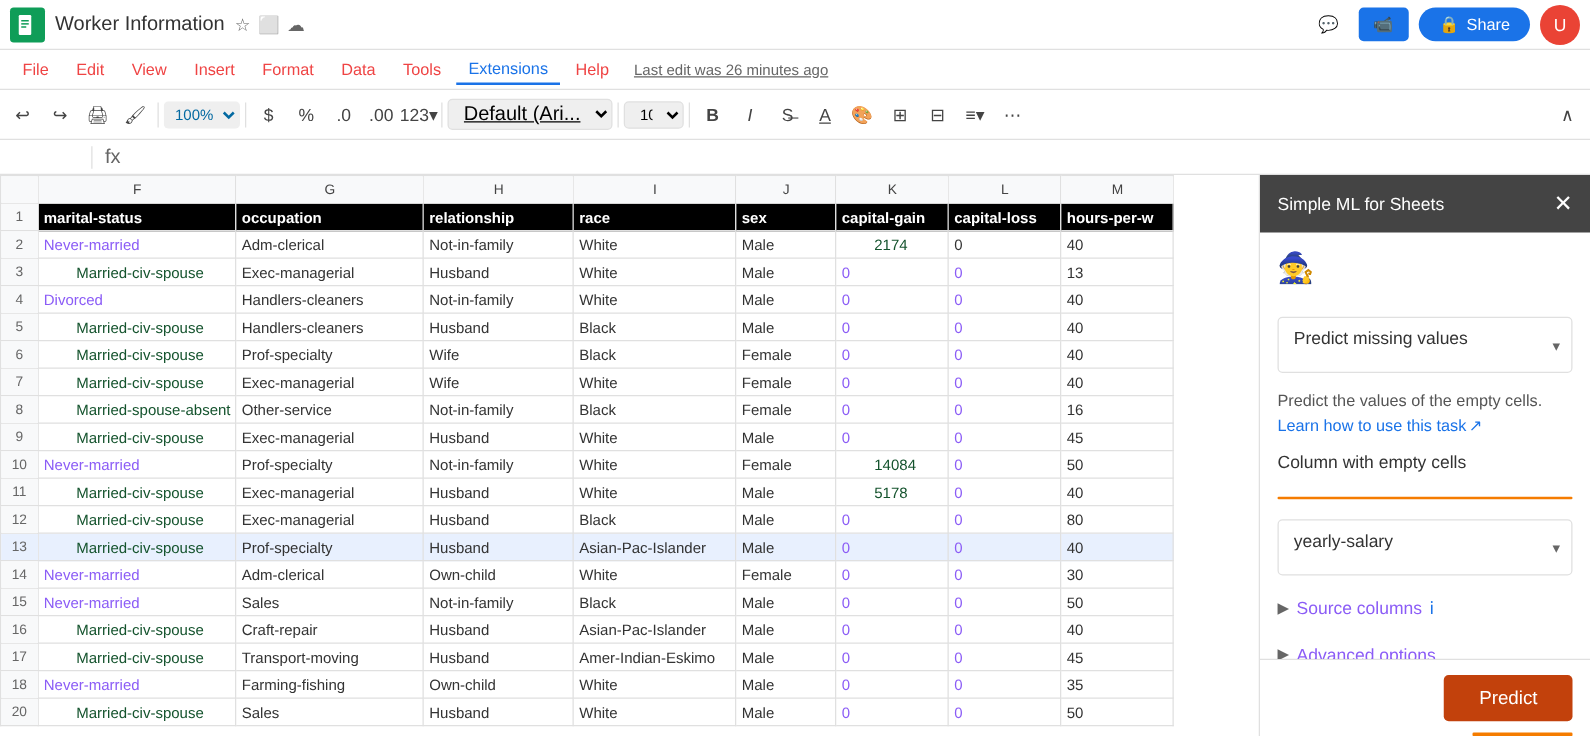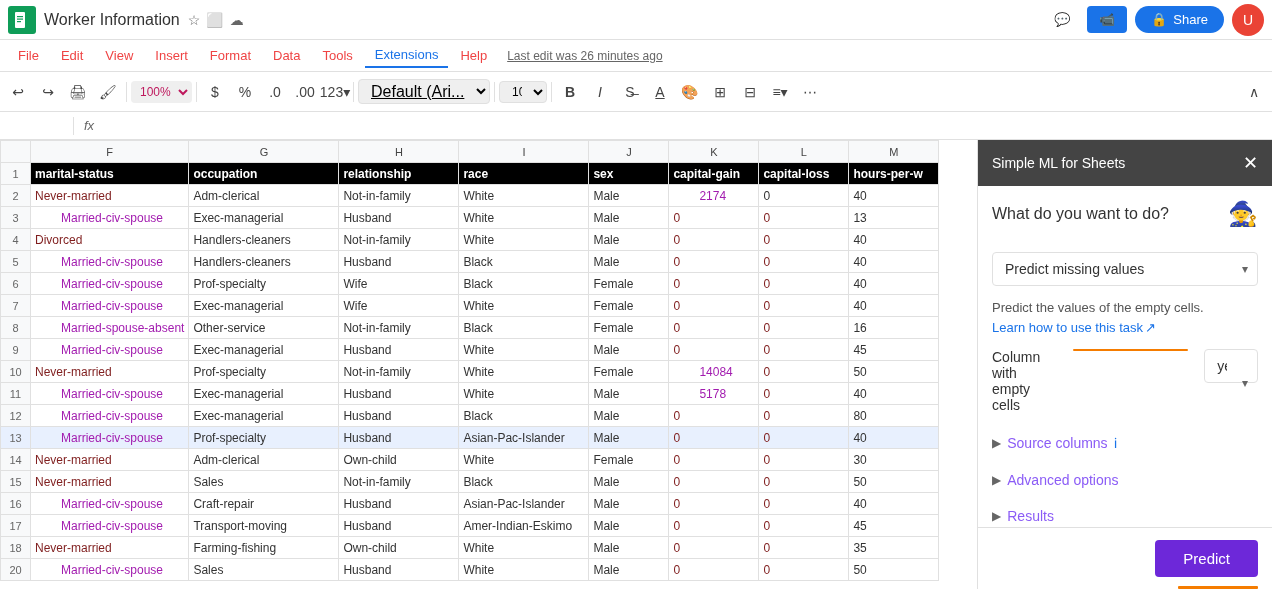--- a/index.html
+++ b/index.html
@@ -21,82 +21,82 @@
     
     .menu-bar { display: flex; align-items: center; padding: 2px 8px; height: 32px; gap: 2px; border-bottom: 1px solid #e0e0e0; }
     .menu-item { padding: 4px 10px; border-radius: 4px; cursor: pointer; color: #ef4444; font-size: 13px; }
     .menu-item.extensions { color: #1a73e8; border-bottom: 2px solid #1a73e8; border-radius: 0; }
     .last-edit { color: #666; font-size: 12px; margin-left: 8px; text-decoration: underline; cursor: pointer; }
 
     
     .toolbar { display: flex; align-items: center; padding: 2px 4px; height: 40px; border-bottom: 1px solid #e0e0e0; gap: 2px; }
     .toolbar-btn { width: 28px; height: 28px; border: none; background: transparent; cursor: pointer; border-radius: 4px; display: flex; align-items: center; justify-content: center; color: #444; font-size: 14px; }
     .toolbar-separator { width: 1px; height: 20px; background: #e0e0e0; margin: 0 2px; }
-    .zoom-select { border: 1px solid transparent; border-radius: 4px; padding: 2px 4px; font-size: 12px; cursor: pointer; color: #be185d; }
+    .zoom-select { border: 1px solid transparent; border-radius: 4px; padding: 2px 4px; font-size: 12px; cursor: pointer; color: #0369a1; }
     .font-select { border: 1px solid #e0e0e0; border-radius: 4px; padding: 2px 8px; font-size: 16px; min-width: 120px; cursor: pointer; text-decoration: underline; }
     .font-size { border: 1px solid #e0e0e0; border-radius: 4px; padding: 2px 8px; font-size: 12px; width: 48px; cursor: pointer; }
     .toolbar-right-collapse { margin-left: auto; }
 
     
     .main-area { display: flex; flex: 1; overflow: hidden; }
 
     
     .spreadsheet { flex: 1; display: flex; flex-direction: column; overflow: hidden; }
 
     
     .cell-ref-bar { display: flex; align-items: center; height: 28px; border-bottom: 1px solid #e0e0e0; padding: 0 4px; gap: 4px; }
     .cell-ref-input { width: 70px; border: none; border-right: 1px solid #e0e0e0; padding: 2px 6px; font-size: 12px; color: #333; outline: none; }
-    .fx-icon { color: #666; padding: 0 6px; font-size: 13px; font-style: italic; }
+    .fx-icon { color: #666; padding: 0 6px; font-size: 16px; }
     .formula-bar { flex: 1; border: none; font-size: 12px; outline: none; padding: 2px 4px; }
 
     
     .sheet-container { flex: 1; overflow: auto; position: relative; }
     table { border-collapse: collapse; width: max-content; }
     .col-header-row th { background: #f8f9fa; border: 1px solid #e0e0e0; height: 22px; min-width: 20px; font-size: 11px; font-weight: normal; color: #444; text-align: center; position: sticky; top: 0; z-index: 2; }
     .col-header-row th.row-num-header { width: 30px; min-width: 30px; background: #f8f9fa; }
     td, th { border: 1px solid #e0e0e0; padding: 0 4px; white-space: nowrap; }
     td { height: 22px; font-size: 12px; color: #333; }
     td.row-num { background: #f8f9fa; text-align: center; color: #666; font-size: 11px; width: 30px; min-width: 30px; position: sticky; left: 0; z-index: 1; }
     td.header-cell { background: #000; color: #fff; font-weight: bold; font-size: 12px; }
-    td.red-text { color: #7f1d1d; }
-    td.blue-text { color: #a21caf; padding-left: 30px; }
+    td.red-text { color: #8b5cf6; }
+    td.blue-text { color: #14532d; padding-left: 30px; }
     tr.selected-row td { background: #e8f0fe !important; }
 
     
     .col-f { min-width: 140px; }
     .col-g { min-width: 150px; }
     .col-h { min-width: 120px; }
     .col-i { min-width: 130px; }
     .col-j { min-width: 80px; }
     .col-k { min-width: 90px; }
     .col-l { min-width: 90px; }
     .col-m { min-width: 90px; }
 
     
-    .side-panel { width: 295px; border-left: 1px solid #e0e0e0; display: flex; flex-direction: column; background: #fff; overflow: hidden; }
+    .side-panel { width: 265px; border-left: 1px solid #e0e0e0; display: flex; flex-direction: column; background: #fff; overflow: hidden; }
     .panel-header { display: flex; align-items: center; justify-content: space-between; padding: 12px 14px; background: #444; color: #fff; }
     .panel-title { font-size: 14px; font-weight: 500; color: #fff; }
     .panel-close { background: transparent; border: none; color: #fff; font-size: 18px; cursor: pointer; }
     .panel-content { flex: 1; overflow-y: auto; padding: 14px; display: flex; flex-direction: column; gap: 12px; }
     .panel-question { font-size: 16px; font-weight: 500; color: #333; display: flex; align-items: center; justify-content: space-between; }
     .robot-icon { font-size: 24px; }
     .panel-select-wrapper { position: relative; }
-    .panel-select { width: 100%; border: 1px solid #e0e0e0; border-radius: 4px; padding: 8px 30px 8px 12px; font-size: 14px; appearance: none; background: #fff; cursor: pointer; color: #333; }
+    .panel-select { width: 100%; border: 1px solid #e0e0e0; border-radius: 4px; padding: 8px 30px 19px 12px; font-size: 14px; appearance: none; background: #fff; cursor: pointer; color: #333; }
     .panel-select-arrow { position: absolute; right: 10px; top: 50%; transform: translateY(-50%); color: #666; pointer-events: none; }
     .predict-desc { font-size: 13px; color: #555; line-height: 1.5; }
     .predict-link { color: #1a73e8; cursor: pointer; text-decoration: none; display: inline-flex; align-items: center; gap: 2px; }
     .orange-underline { height: 2px; background: #f57c00; border-radius: 1px; width: 100%; }
     .section-label { font-size: 14px; font-weight: 500; color: #333; margin-bottom: 4px; }
-    .section-with-underline { display: flex; flex-direction: row; gap: 16px; }
+    .section-with-underline { display: flex; flex-direction: column; gap: 16px; }
     .collapsible-row { display: flex; align-items: center; gap: 6px; cursor: pointer; padding: 4px 0; }
     .collapsible-label { font-size: 14px; color: #8b5cf6; }
     .chevron { color: #666; font-size: 12px; }
     .info-icon { color: #1a73e8; font-size: 14px; cursor: pointer; }
     .panel-footer { padding: 12px 14px; border-top: 1px solid #e0e0e0; display: flex; justify-content: flex-end; position: relative; }
-    .predict-btn { background: #6d28d9; color: white; border: none; border-radius: 4px; padding: 10px 28px; font-size: 15px; font-weight: 500; cursor: pointer; }
+    .predict-btn { background: #c2410c; color: white; border: none; border-radius: 4px; padding: 10px 28px; font-size: 15px; font-weight: 500; cursor: pointer; }
     .orange-underline-btn { height: 3px; background: #f57c00; border-radius: 1px; width: 80px; position: absolute; bottom: 0; right: 14px; }
 
     
     .sheet-container::-webkit-scrollbar { width: 8px; height: 8px; }
     .sheet-container::-webkit-scrollbar-track { background: #f1f1f1; }
     .sheet-container::-webkit-scrollbar-thumb { background: #ccc; border-radius: 4px; }
   </style>
 </head>
 <body>
 
@@ -424,21 +424,20 @@
     </div>
   </div>
 
   <div class="side-panel">
     <div class="panel-header">
       <span class="panel-title">Simple ML for Sheets</span>
       <button class="panel-close">✕</button>
     </div>
     <div class="panel-content">
       <div class="panel-question">
-        <span>What do you want to do?</span>
         <span class="robot-icon">🧙</span>
       </div>
 
       <div class="orange-underline"></div>
 
       <div class="panel-select-wrapper">
         <select class="panel-select">
           <option>Predict missing values</option>
           <option>Classify data</option>
           <option>Forecast time series</option>

